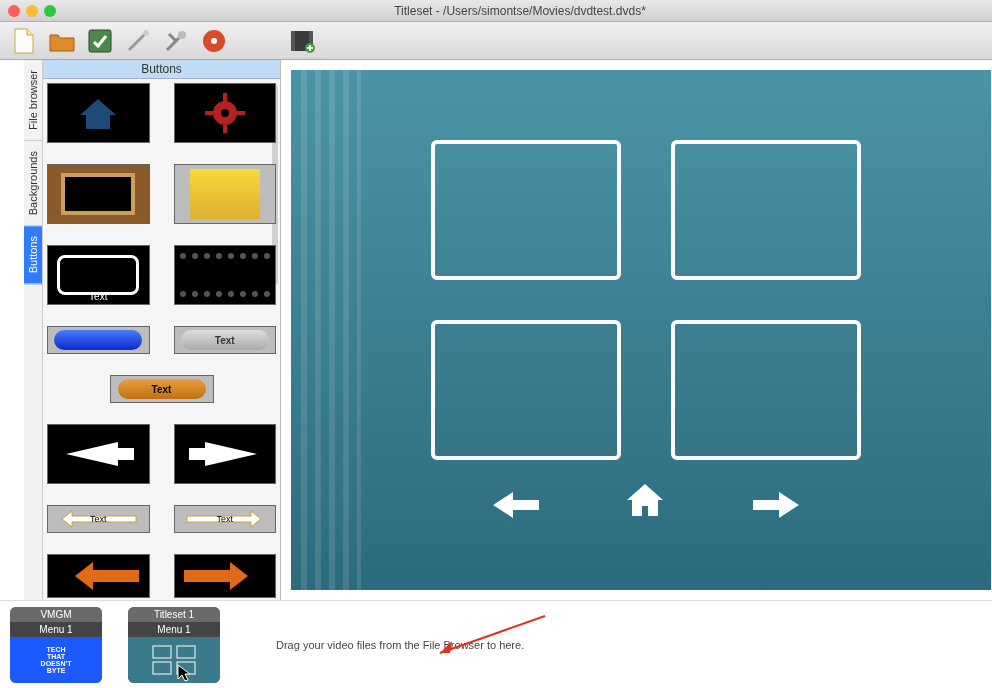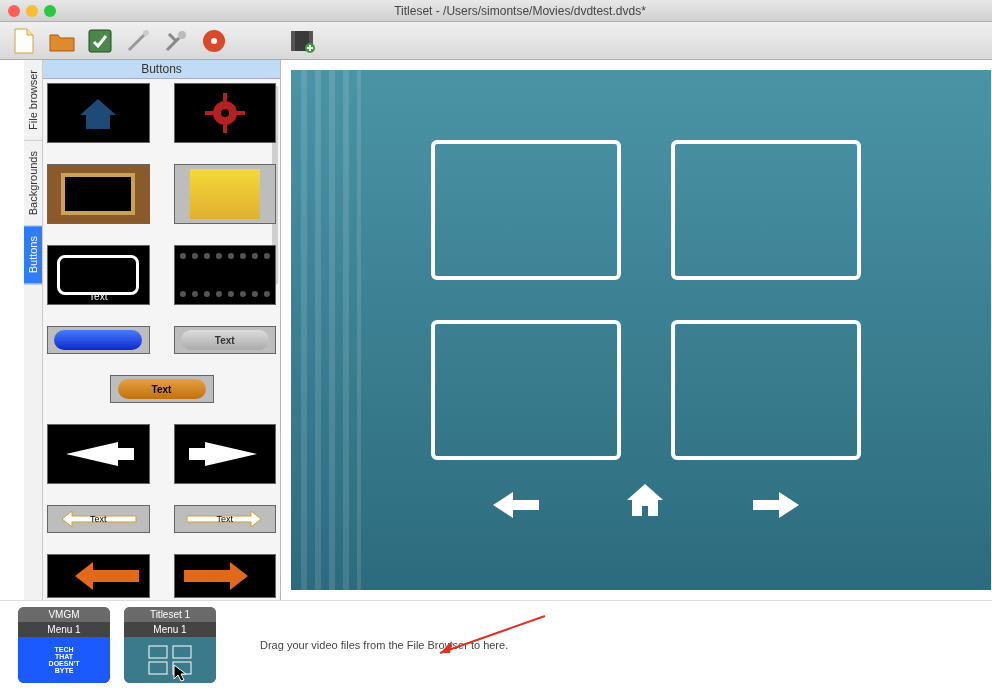--- a/index.html
+++ b/index.html
@@ -22,21 +22,21 @@
 .bthumb { width: 104px; background: #000; border: 1px solid #666; display: flex; flex-direction: column; align-items: center; justify-content: center; color: #fff; font-size: 10px; position: relative; }
 .bthumb.tall { height: 60px; }
 .bthumb.short { height: 28px; }
 .bthumb.empty { background: #bdbdbd; }
 .pill { border-radius: 12px; width: 88px; height: 20px; display: flex; align-items: center; justify-content: center; font-size: 10px; font-weight: bold; }
 .canvas-wrap { flex: 1; background: #fff; display: flex; align-items: flex-start; justify-content: flex-start; padding: 10px; }
 .canvas { width: 700px; height: 520px; background: linear-gradient(#4a94a6,#2c6b7d); position: relative; }
 .cv-stripes { position: absolute; left: 10px; top: 0; bottom: 0; width: 60px; background: repeating-linear-gradient(90deg, rgba(255,255,255,.12) 0 6px, transparent 6px 14px); }
 .slot { position: absolute; border: 4px solid #fff; border-radius: 6px; width: 190px; height: 140px; }
 .nav-icon { position: absolute; color: #fff; }
-.bottom { height: 88px; background: #fff; display: flex; align-items: flex-start; padding: 6px 18px; gap: 14px; border-top: 1px solid #ddd; position: relative; }
+.bottom { height: 88px; background: #fff; display: flex; align-items: flex-start; padding: 6px 10px; gap: 26px; border-top: 1px solid #ddd; position: relative; }
 .mitem { width: 92px; background: #555; border-radius: 6px; overflow: hidden; color: #fff; font-size: 10px; text-align: center; }
 .mitem .mh { background: #6a6a6a; padding: 2px 0; }
 .mitem .ms { background: #444; padding: 2px 0; }
 .mitem .mt { height: 46px; display: flex; align-items: center; justify-content: center; }
 .hint { font-size: 11px; color: #444; align-self: center; margin-left: 30px; }
 .arrow-annot { position: absolute; }
 .scrollbar { position: absolute; right: 2px; top: 6px; width: 6px; height: 200px; background: #d0d0d0; border-radius: 3px; }
 </style>
 </head>
 <body>

